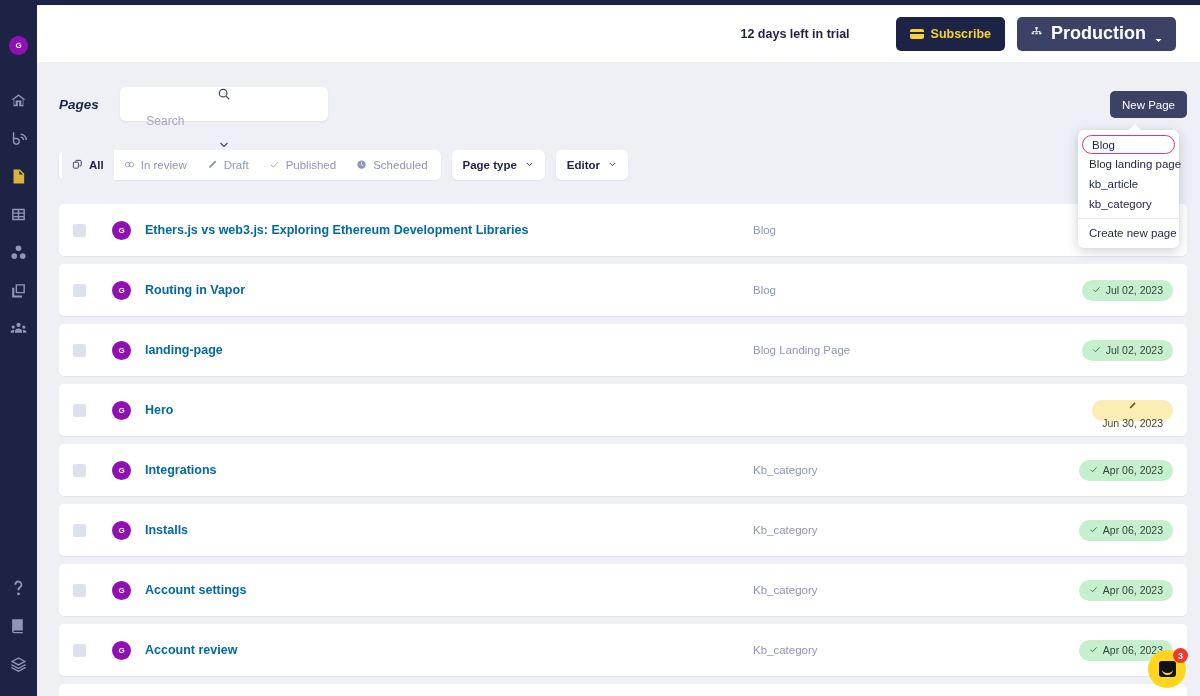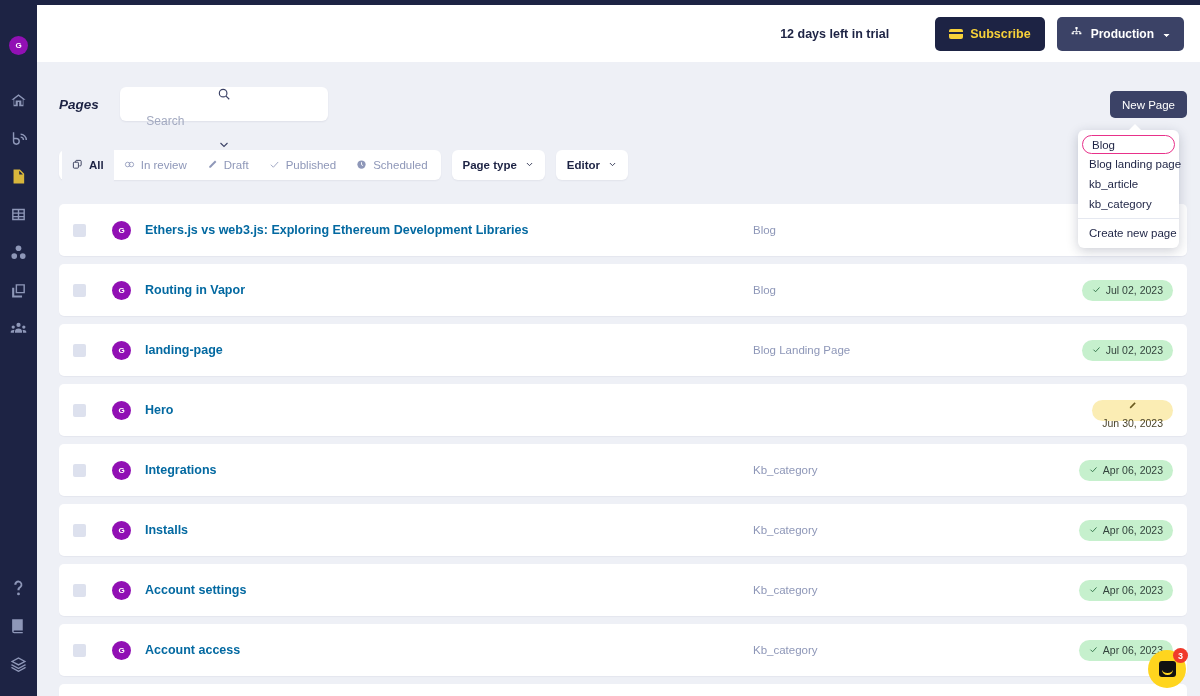--- a/index.html
+++ b/index.html
@@ -38,21 +38,21 @@
   }
   .rail-icon svg { width: 17px; height: 17px; fill: #8e97b8; }
   .rail-icon.active svg { fill: #d8b63c; }
   .rail-bottom { margin-top: auto; margin-bottom: 12px; display: flex; flex-direction: column; align-items: center; }
 
   
   .header {
     position: absolute; top: 5px; left: 37px; width: 1163px; height: 57px;
     background: #ffffff;
     display: flex; align-items: center; justify-content: flex-end;
-    padding-right: 16px;
+    padding-right: 24px;
   }
   .trial-text { font-size: 12.5px; font-weight: bold; color: #1d2344; margin-right: 14px; }
   .btn-subscribe {
     background: #1d2344; color: #f7d13a;
     border: none; border-radius: 5px;
     height: 34px; padding: 0 14px;
     font-size: 12.5px; font-weight: bold;
     font-family: "Liberation Sans", sans-serif;
     display: flex; align-items: center; gap: 7px; cursor: pointer; margin-left: 32px;
   }
@@ -61,21 +61,21 @@
     position: relative; flex: none;
   }
   .card-icon::after {
     content: ""; position: absolute; left: 0; top: 3px;
     width: 100%; height: 2.5px; background: #1d2344;
   }
   .btn-env {
     background: #3b4266; color: #ffffff;
     border: none; border-radius: 5px;
     height: 34px; padding: 0 13px; margin-left: 12px;
-    font-size: 12px; font-weight: bold;
+    font-size: 18px; font-weight: bold;
     font-family: "Liberation Sans", sans-serif;
     display: flex; align-items: center; gap: 8px; cursor: pointer;
   }
   .btn-env svg { width: 13px; height: 13px; fill: #ffffff; }
   .chev { width: 9px; height: 9px; }
   .chev svg { width: 9px; height: 9px; }
 
   
   .main {
     position: absolute; top: 62px; left: 37px; width: 1163px; height: 634px;
@@ -512,21 +512,21 @@
                   <path class="st" d="M4 12.5 9.5 18 20 6.5"></path>
                 </svg></span>
               <span>Apr 06, 2023</span>
             </span>
           </div>
         </div>
         <div class="row">
           <div class="row-check"></div>
           <div class="row-avatar">G</div>
           <div class="row-inner">
-            <span class="row-title">Account access</span>
+            <span class="row-title">Account review</span>
             <span class="row-type">Kb_category</span>
             <span class="badge published">
               <span><svg viewBox="0 0 24 24">
                   <path class="st" d="M4 12.5 9.5 18 20 6.5"></path>
                 </svg></span>
               <span>Apr 06, 2023</span>
             </span>
           </div>
         </div>
         <div class="row">

